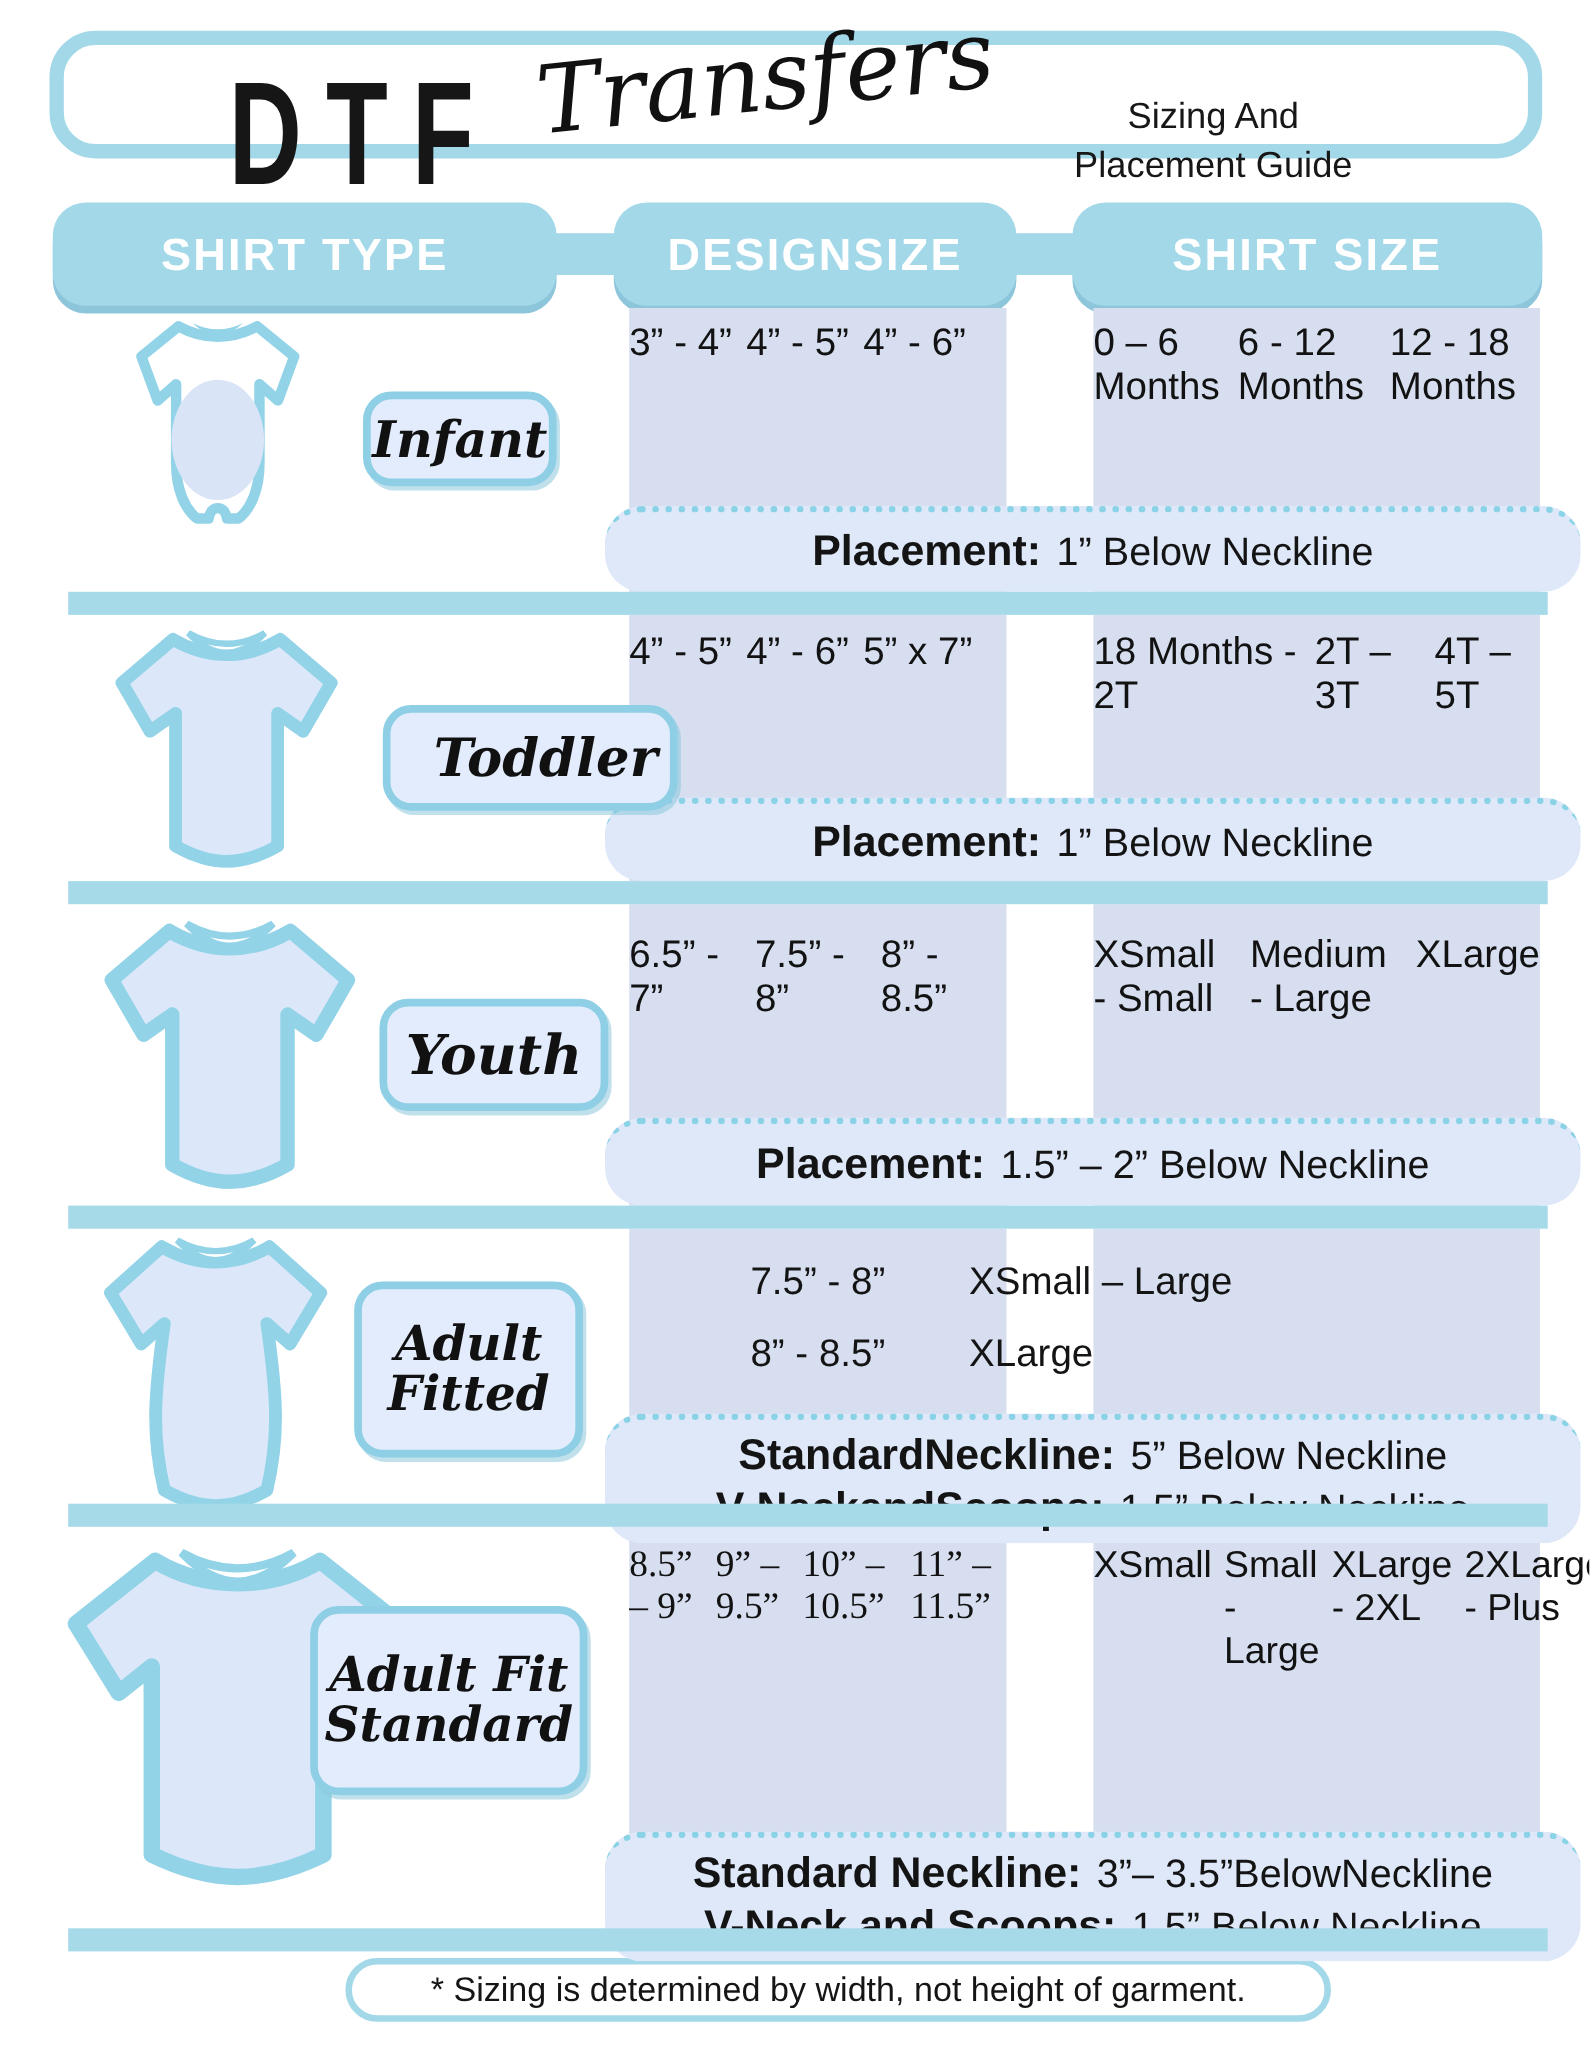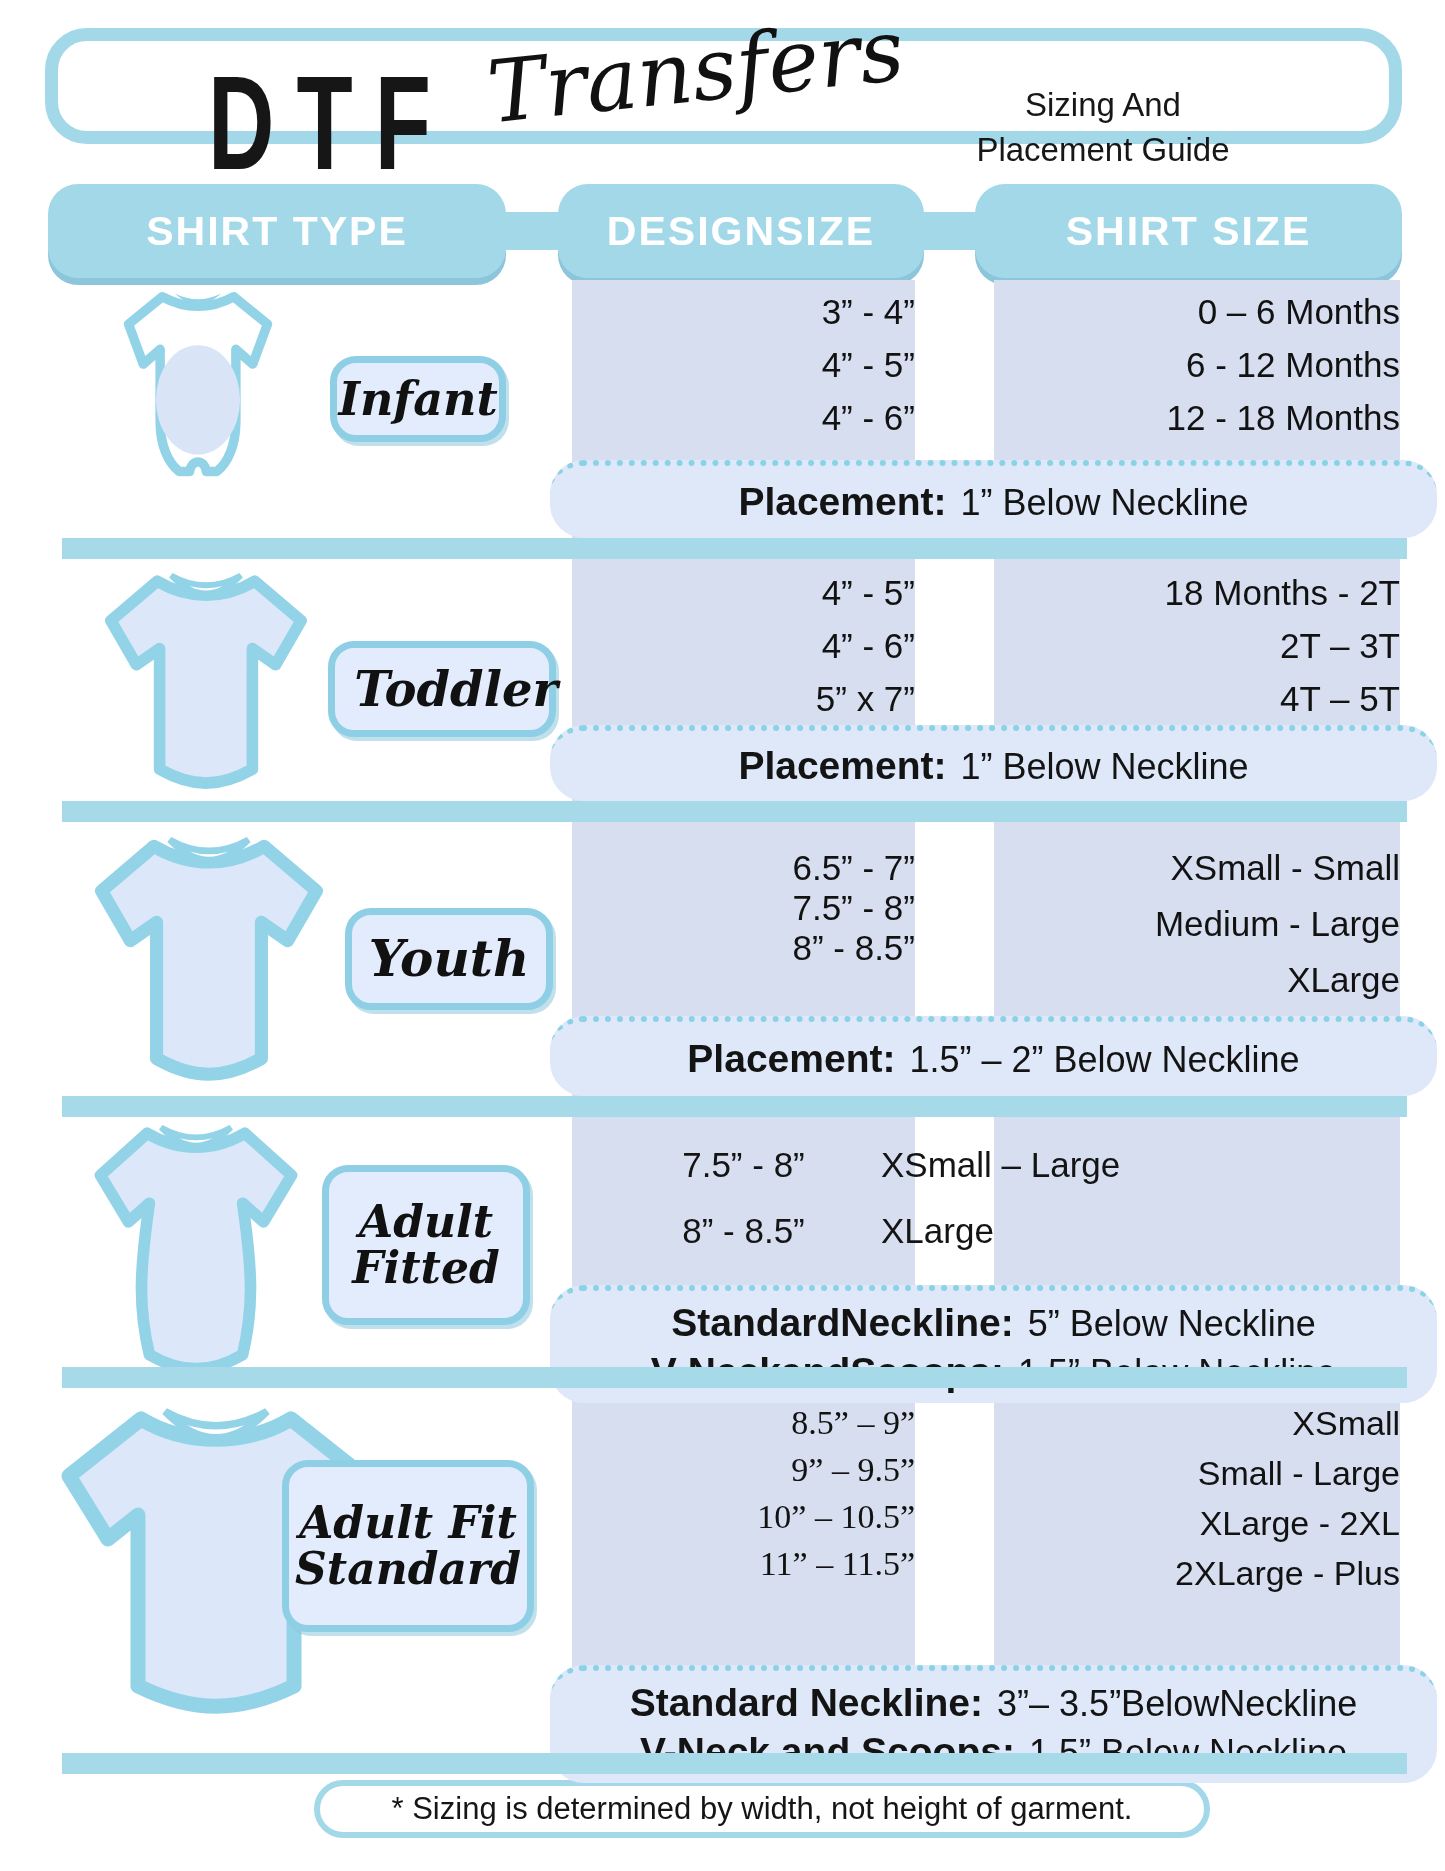--- a/index.html
+++ b/index.html
@@ -35,21 +35,21 @@
     box-shadow:0 7px 0 #8dc6da;display:flex;align-items:center;justify-content:center;
     color:#fff;font-weight:700;font-size:41px;letter-spacing:2px;
   }
   .connector{position:absolute;top:28px;height:38px;background:#a3d8e9;}
   
   .row{position:absolute;left:0;width:1445px;}
   .colbg{position:absolute;top:0;bottom:0;background:#d6deef;z-index:0;}
   .colbg.design{left:572px;width:343px;}
   .colbg.shirt{left:994px;width:406px;}
   .vals{
-    position:absolute;display:flex;flex-direction:column;align-items:flex-end;
+    position:absolute;display:flex;flex-direction:row;align-items:flex-start;
     font-size:35px;color:#121212;z-index:1;
   }
   .vals.design{left:572px;width:343px;}
   .vals.shirt{left:994px;width:406px;}
   .note-pill{
     position:absolute;left:550px;width:887px;background:#dee8f9;
     border-radius:34px;border-top:6px dotted #8ad2e6;box-sizing:border-box;
     display:flex;align-items:center;justify-content:center;
     z-index:2;
   }
@@ -135,21 +135,21 @@
 
   <div class="row" style="top:559px;height:242px;">
     <div class="colbg design"></div>
     <div class="colbg shirt"></div>
     <div class="icon" style="left:62px;top:6px;">
       <svg width="288" height="232" viewBox="0 0 220 200">
         <path d="M68,14 C95,30 125,30 152,14 L192,48 L170,86 L150,72 L150,176 C122,192 98,192 70,176 L70,72 L50,86 L28,48 Z" fill="#dce8fa" stroke="#92d3e7" stroke-width="10" stroke-linejoin="round"></path>
         <path d="M80,9 Q110,40 140,9 Q110,26 80,9 Z" fill="#ffffff" stroke="#92d3e7" stroke-width="5"></path>
       </svg>
     </div>
-    <div class="label-box" style="left:328px;top:82px;width:228px;height:96px;font-size:48px;padding-left:28px;">
+    <div class="label-box" style="left:348px;top:82px;width:268px;height:96px;font-size:48px;padding-left:28px;">
       <span>Toddler</span>
     </div>
     <div class="vals design" style="top:14px;gap:13px;">
       <span>4” - 5”</span>
       <span>4” - 6”</span>
       <span>5” x 7”</span>
     </div>
     <div class="vals shirt" style="top:14px;gap:13px;">
       <span>18 Months - 2T</span>
       <span>2T – 3T</span>

